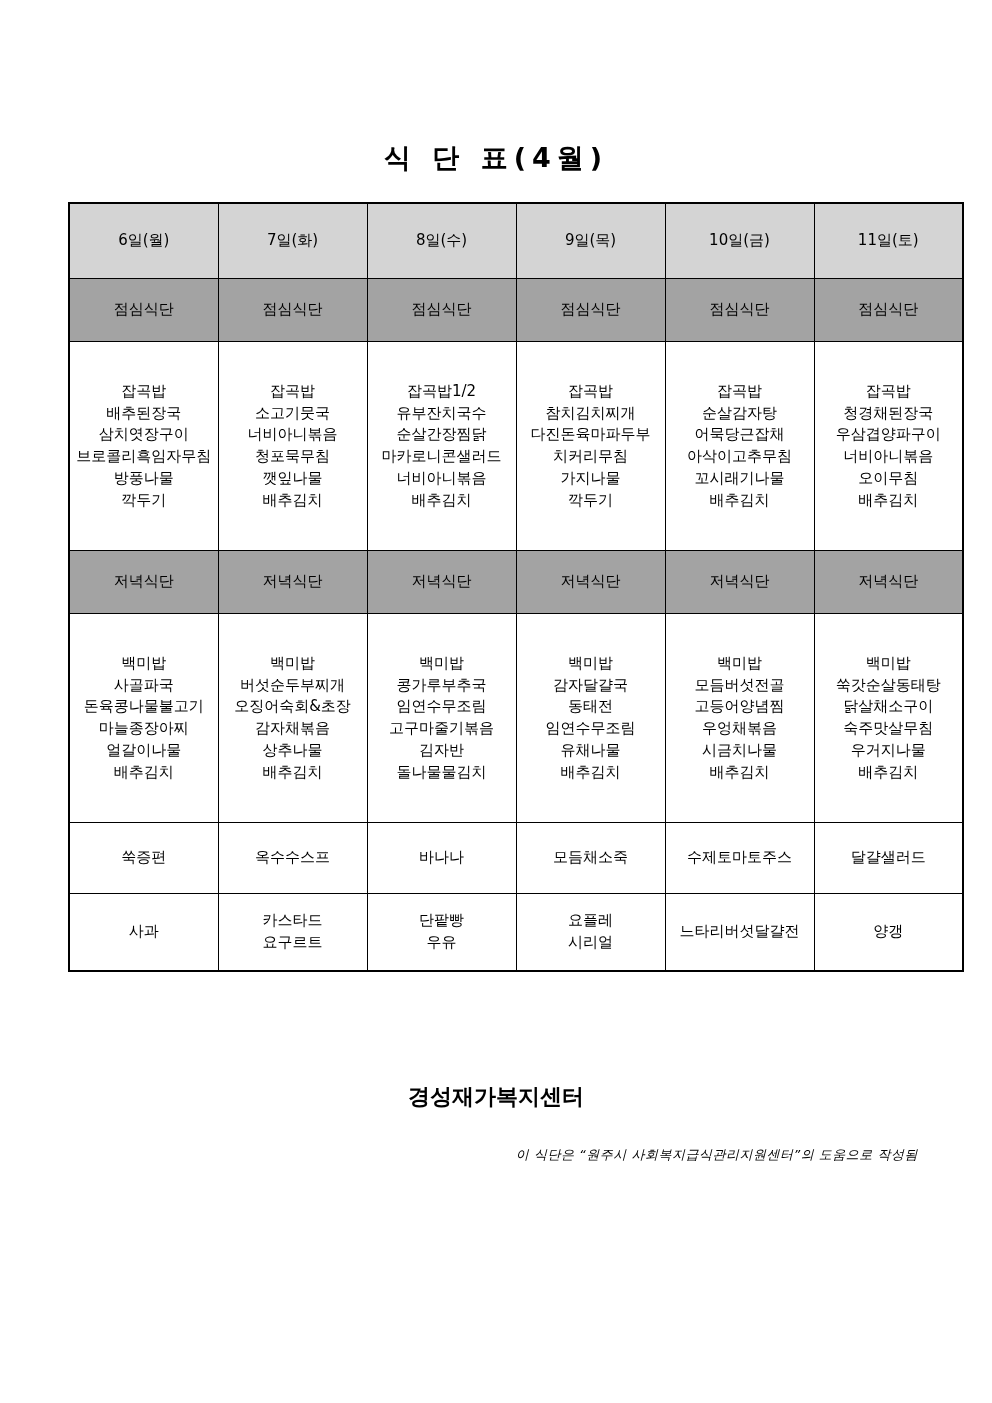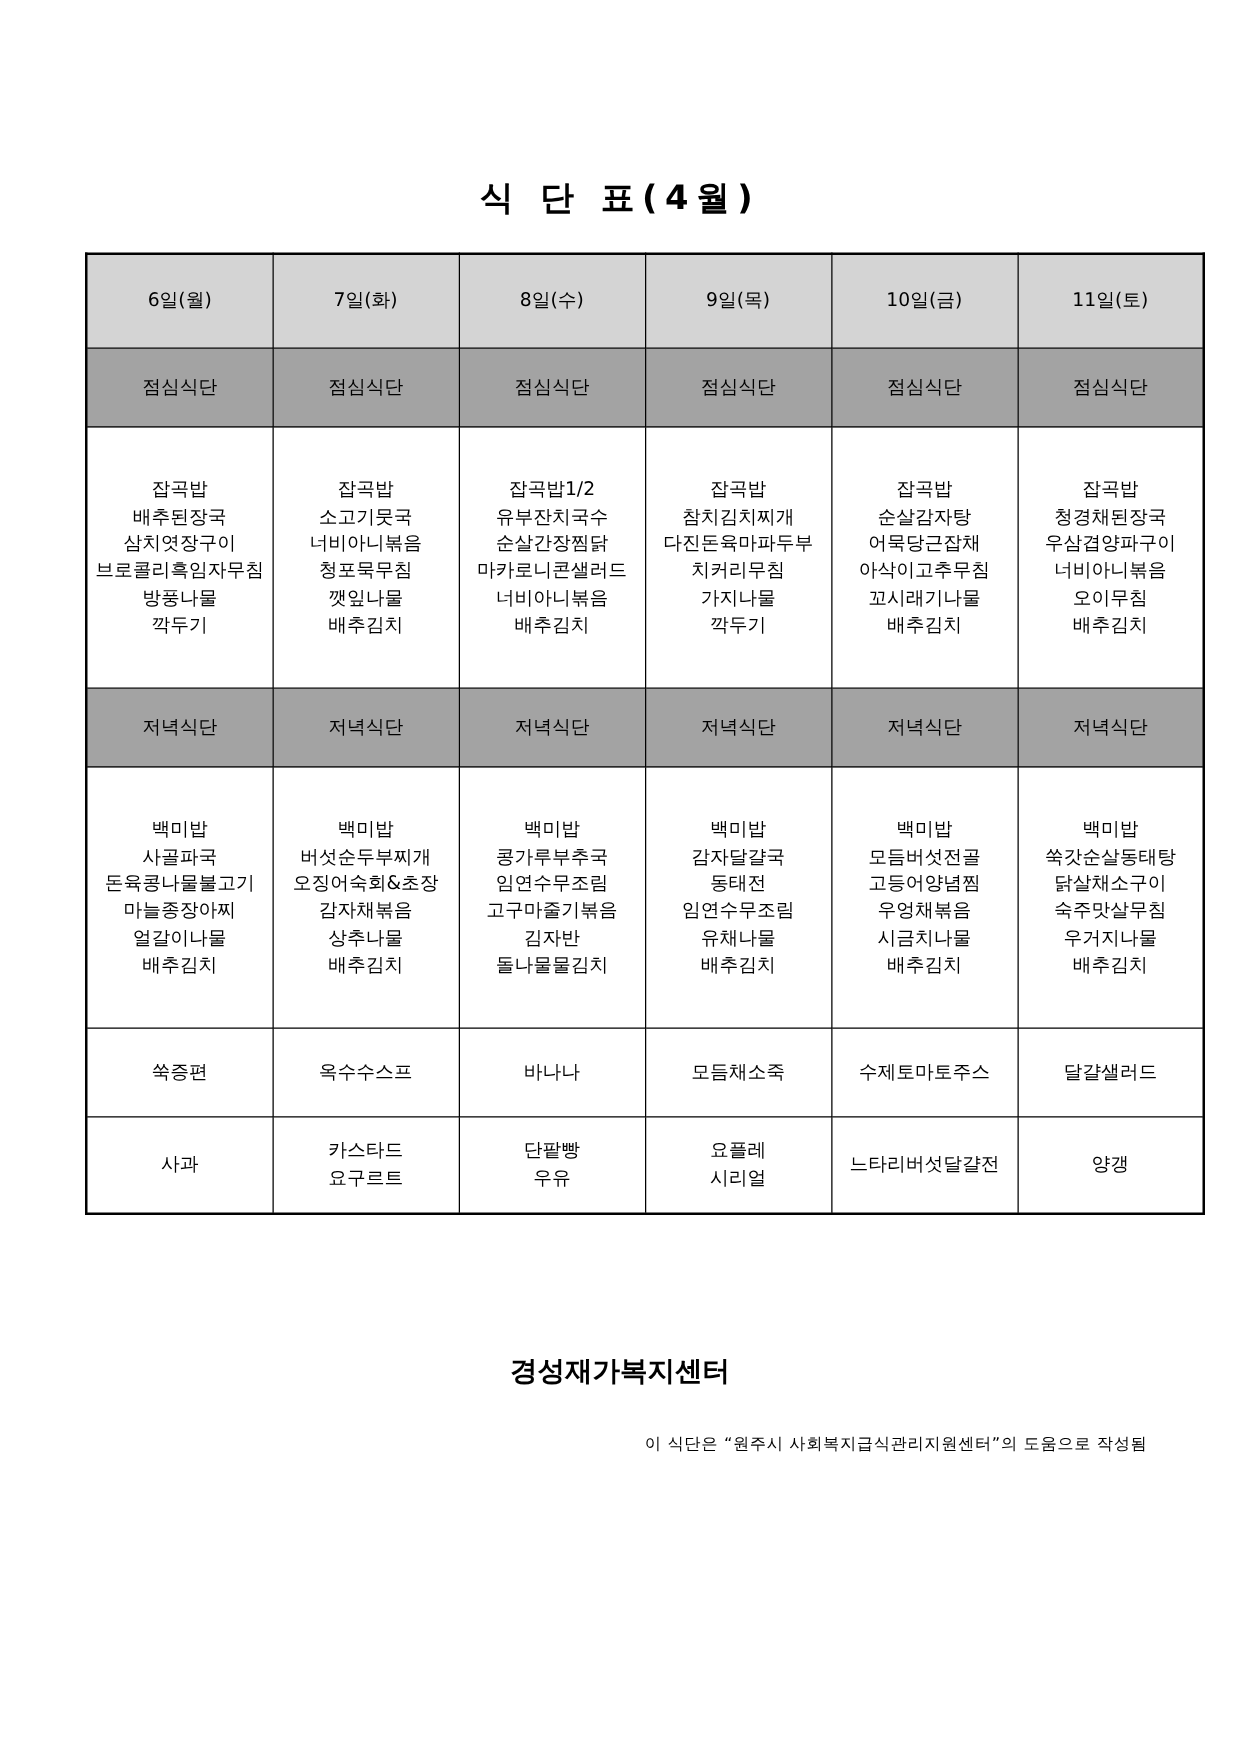--- a/index.html
+++ b/index.html
@@ -80,20 +80,21 @@
     font-weight: 700;
     padding-top: 62px;
     margin-top: 48px;
   }
   .footnote {
     text-align: right;
     font-size: 13px;
     padding-top: 34px;
     padding-right: 6px;
     letter-spacing: 0.5px;
+    font-style: italic;
   }
 </style>
 </head>
 <body>
 
 <div class="page">
 
   <div class="doc-title">식   단   표(4월)</div>
 
   <table class="menu">

